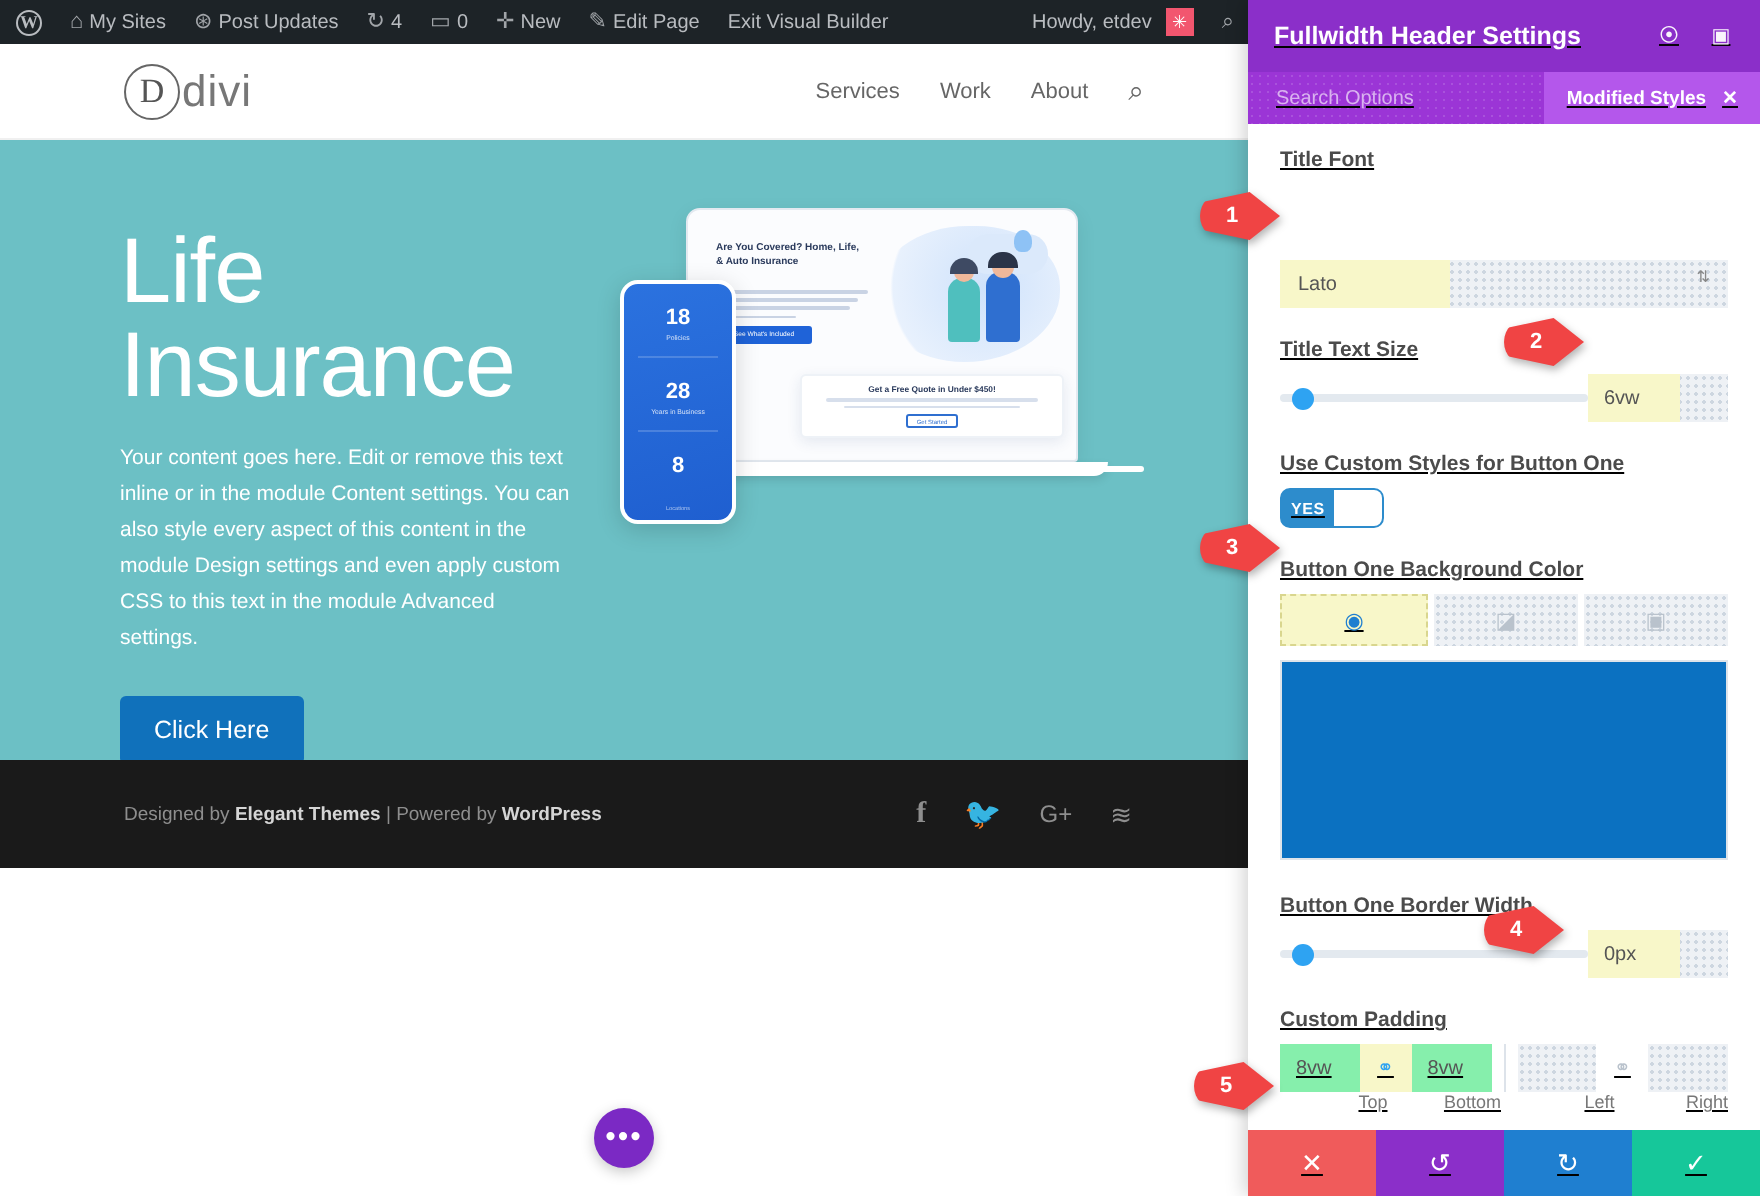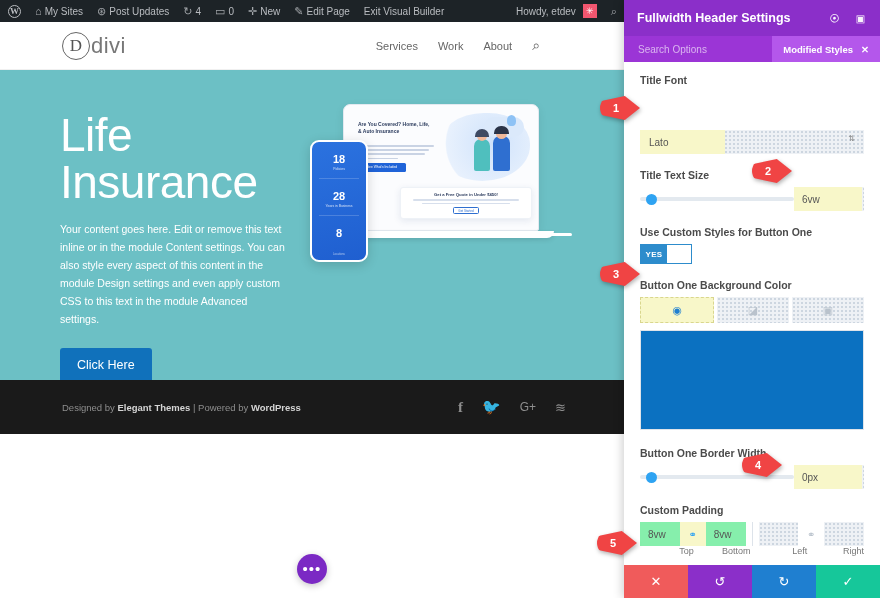--- a/index.html
+++ b/index.html
@@ -29,21 +29,21 @@
     background: #ffffff; display: flex; align-items: center;
     border-bottom: 1px solid #f0f0f0;
   }
   .logo { display: flex; align-items: center; margin-left: 62px; gap: 1px; }
   .logo-mark {
     width: 28px; height: 28px; border: 1.6px solid #666; border-radius: 50%;
     display: flex; align-items: center; justify-content: center;
     font-family: "Liberation Serif", serif; font-size: 17px; color: #555;
   }
   .logo-txt { font-size: 22px; color: #777; font-weight: 300; letter-spacing: .5px; }
-  .nav { margin-left: auto; margin-right: 84px; display: flex; align-items: center; gap: 20px; }
+  .nav { margin-left: auto; margin-right: 52px; display: flex; align-items: center; gap: 20px; }
   .nav a { font-size: 11px; color: #666; text-decoration: none; }
   .nav-search { font-size: 14px; color: #666; }
 
   
   .hero {
     position: absolute; top: 70px; left: 0; width: 624px; height: 310px;
     background: #6cc0c5; overflow: hidden;
   }
   .hero-inner { display: flex; height: 100%; }
   .hero-left { width: 300px; padding: 42px 0 0 60px; }
@@ -119,21 +119,21 @@
   .fab {
     position:absolute; left:297px; top:554px; width:30px; height:30px; border-radius:50%;
     background:#7b29c4; color:#fff; display:flex; align-items:center; justify-content:center;
     font-size:15px; letter-spacing:1px; box-shadow:0 2px 7px rgba(0,0,0,.22); line-height:0;
   }
 
   
   .panel {
     position: absolute; top: 0; right: 0; width: 256px; height: 598px;
     background: #fff; box-shadow: -2px 0 9px rgba(0,0,0,.18); z-index: 30;
-    display: flex; flex-direction: column;
+    display: flex; flex-direction: column; text-decoration: underline;
   }
   .panel-head {
     height: 36px; background: #8b2fc9; color: #fff;
     display: flex; align-items: center; padding: 0 13px;
   }
   .panel-title { font-size: 12.5px; font-weight: bold; }
   .panel-head-icons { margin-left: auto; display: flex; gap: 13px; align-items:center; }
   .pi { width:13px;height:13px;display:flex;align-items:center;justify-content:center;font-size:10px;opacity:.95; }
   .panel-search {
     height: 26px; background: #9b35d6; display: flex; align-items: center;
@@ -160,25 +160,25 @@
     font-size:10px; color:#555;
   }
   .sel-arrow { position:absolute; right:9px; top:5px; font-size:8px; color:#888; line-height:1.05; }
 
   .slider-row { display:flex; align-items:center; gap:0; height:24px; }
   .slider { flex:1; height:24px; position:relative; display:flex; align-items:center; }
   .slider-track { height:4px; background:#e3e9ef; border-radius:2px; width:100%; }
   .slider-thumb { position:absolute; left:6px; width:11px; height:11px; border-radius:50%; background:#2ea3f2; }
   .num-box { width:70px; height:24px; position:relative; }
   .num-val {
-    position:absolute; left:0; top:0; width:68px; height:24px; background:#f8f7c9;
+    position:absolute; left:0; top:0; width:46px; height:24px; background:#f8f7c9;
     display:flex; align-items:center; padding-left:8px; font-size:10px; color:#555;
   }
 
-  .toggle { width:52px;height:20px;border:1.6px solid #2d8ccc;border-radius:0;display:flex;background:#2d8ccc;overflow:hidden; }
+  .toggle { width:52px;height:20px;border:1.6px solid #2d8ccc;border-radius:5px;display:flex;background:#2d8ccc;overflow:hidden; }
   .toggle .yes { flex:1;color:#fff;font-size:8px;font-weight:bold;display:flex;align-items:center;justify-content:center;letter-spacing:.3px; }
   .toggle .knob { width:24px;background:#fff; }
 
   .tabs3 { display:flex; gap:3px; }
   .tab3 { flex:1; height:26px; display:flex; align-items:center; justify-content:center; }
   .tab3.active { background:#f8f7c9; border:1px dashed #d9d68e; }
   .tab3 .tico { font-size:11px; color:#b9c2cc; }
   .tab3.active .tico { color:#1f7fd0; }
 
   .swatch { width:100%; height:100px; background:#0b71c1; border:1px solid #dfe4ea; }

